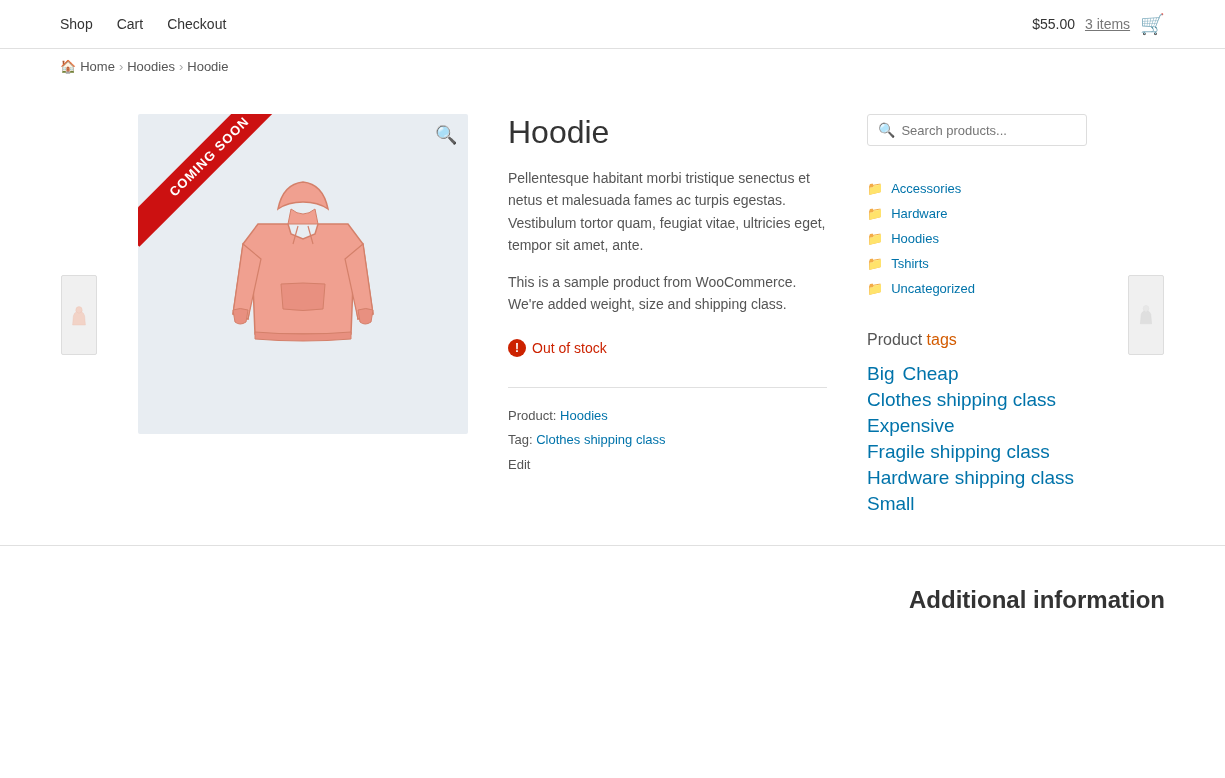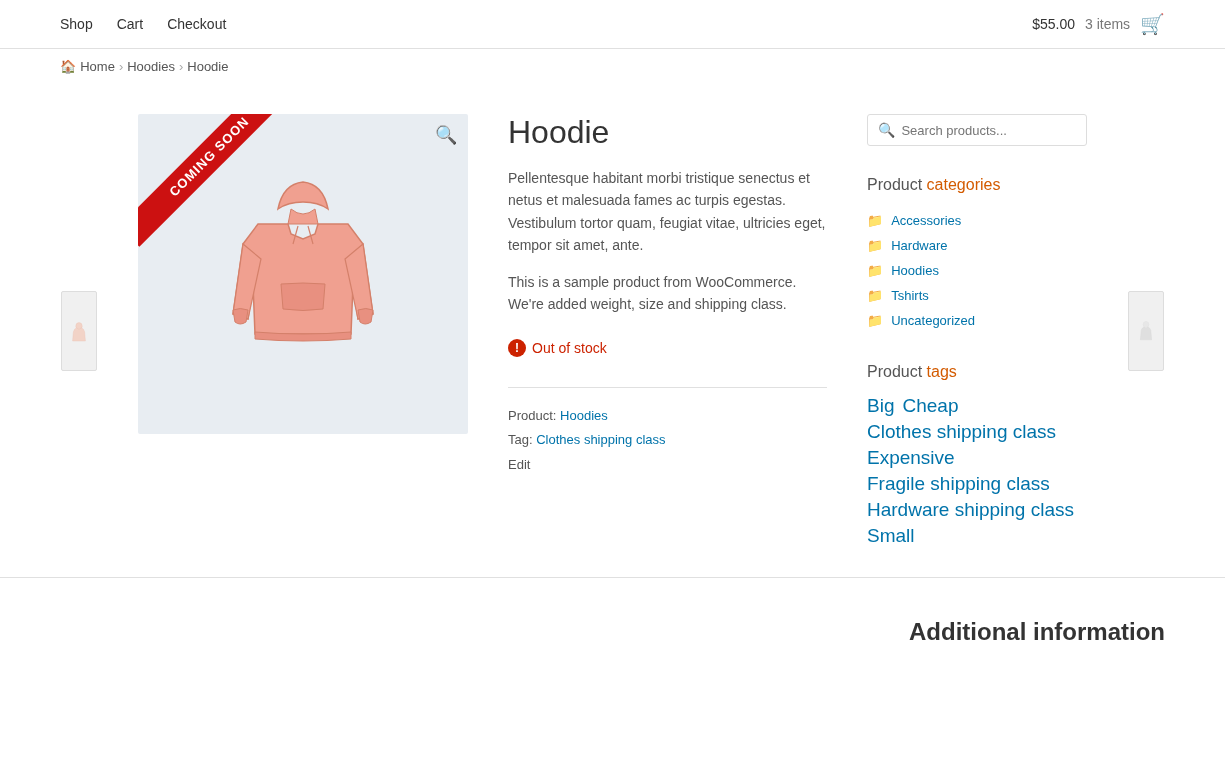--- a/index.html
+++ b/index.html
@@ -10,21 +10,21 @@
       display: flex;
       align-items: center;
       justify-content: space-between;
       padding: 12px 60px;
       border-bottom: 1px solid #e0e0e0;
     }
     .nav-links { display: flex; gap: 24px; text-align: right; }
     .nav-links a { text-decoration: none; color: #333; font-size: 14px; }
     .cart-area { display: flex; align-items: center; gap: 10px; }
     .cart-total { font-size: 14px; color: #333; }
-    .cart-count { font-size: 14px; color: #777; }
+    .cart-count { font-size: 14px; color: #777; text-decoration: underline; }
     .cart-icon-wrap { font-size: 20px; cursor: pointer; }
 
     
     .breadcrumb {
       padding: 10px 60px;
       font-size: 13px;
       color: #777;
       display: flex;
       align-items: center;
       gap: 4px;
@@ -381,24 +381,20 @@
       </div>
     </div>
   </div>
 
   <aside class="sidebar">
     <div class="search-box">
       <span class="search-icon">🔍</span>
       <input type="text" placeholder="Search products..." style="">
     </div>
 
-    <h3 class="sidebar-section-title">
-      <span>Product</span>
-      <span class="accent">categories</span>
-    </h3>
 
     <ul class="category-list">
       <li>
         <span class="folder-icon">📁</span>
         <a href="#">Accessories</a>
       </li>
       <li>
         <span class="folder-icon">📁</span>
         <a href="#">Hardware</a>
       </li>

